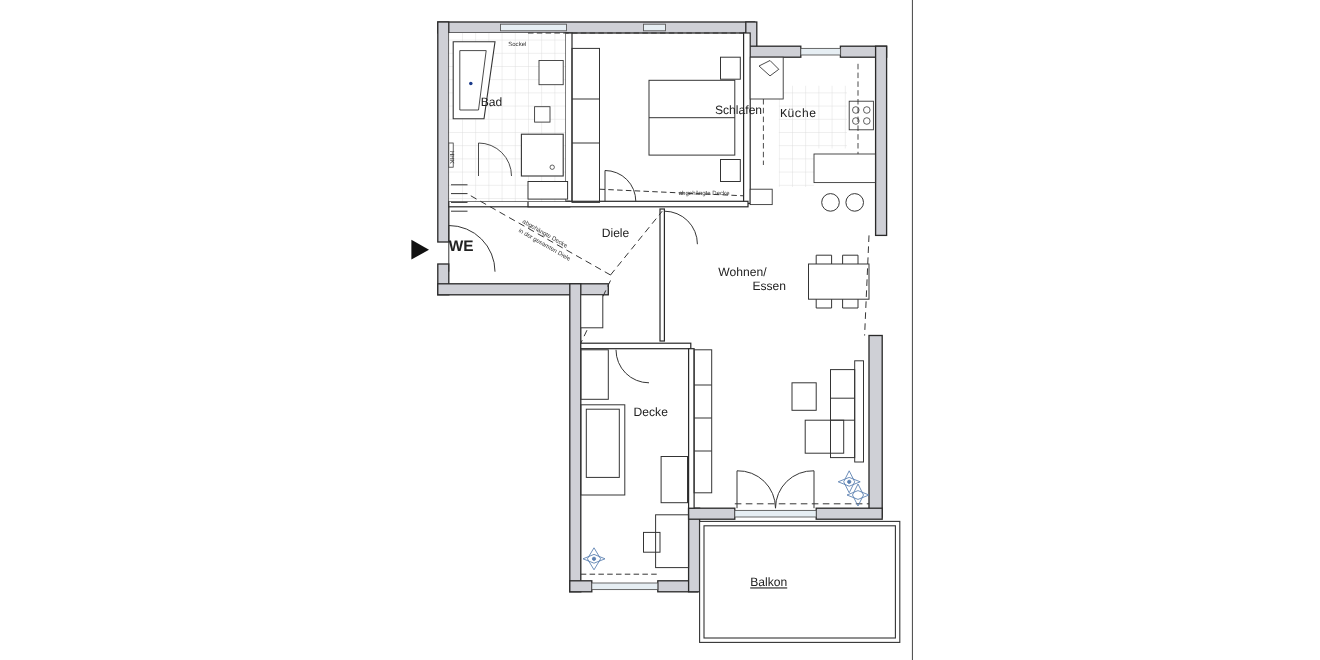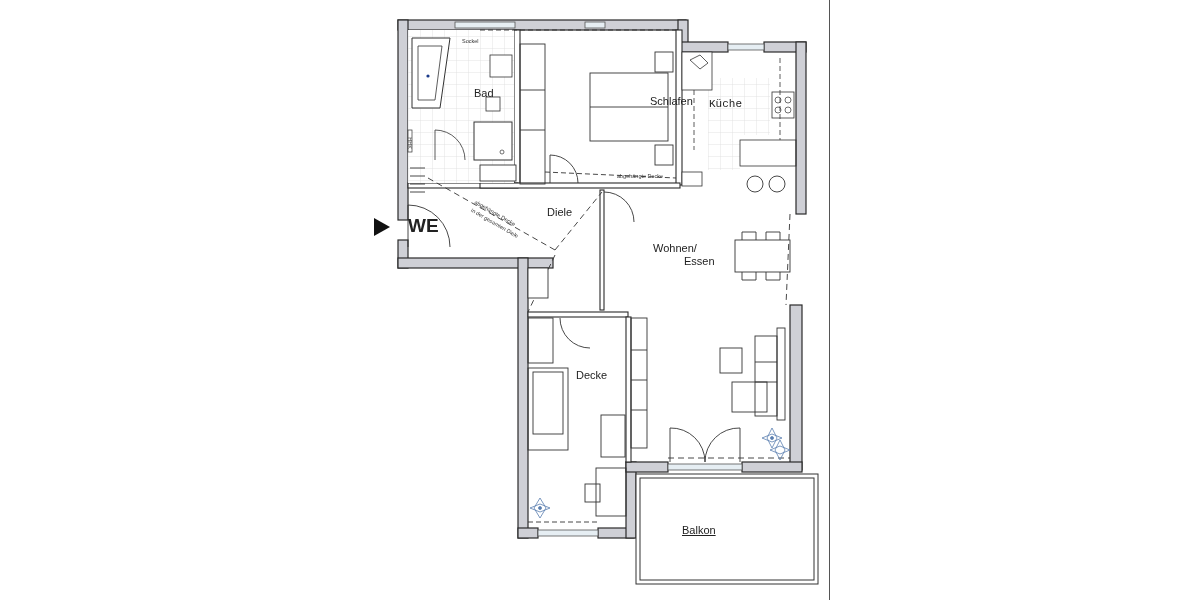--- a/index.html
+++ b/index.html
@@ -1,20 +1,20 @@
 <!DOCTYPE html>
 <html><head>
 <meta charset="utf-8">
 <style>
   html, body { margin:0; padding:0; background:#ffffff; }
   body { width:1200px; height:600px; position:relative; overflow:hidden;
          font-family:"Liberation Sans", sans-serif; }
   #plan { position:absolute; left:0; top:0; width:1200px; height:600px; }
   .lbl { position:absolute; font-size:11px; color:#222; white-space:nowrap; line-height:1.2; }
-  .lbl-we { font-weight:bold; font-size:19px; }
+  .lbl-we { font-weight:bold; font-size:14px; }
   .note { position:absolute; font-size:5.5px; color:#333; white-space:nowrap; }
   .divider { position:absolute; left:829px; top:0; width:1px; height:600px; background:#555; }
 </style>
 </head>
 <body>
 
 <svg id="plan" viewBox="0 0 1200 600" xmlns="http://www.w3.org/2000/svg">
   <defs>
     <pattern id="tiles" width="12" height="12" patternUnits="userSpaceOnUse">
       <rect width="12" height="12" fill="#fff"></rect>
@@ -173,21 +173,21 @@
   </g>
 
   <g fill="#fff" stroke="#333" stroke-width="1">
     <rect x="636" y="474" width="182" height="110"></rect>
     <rect x="640" y="478" width="174" height="102" fill="none"></rect>
   </g>
 </svg>
 
 <div class="divider"></div>
 
-<div class="lbl" style="left:462px;top:87px;padding-left:12px;">Bad</div>
+<div class="lbl" style="left:425px;top:87px;padding-left:12px;">Bad</div>
 <div class="lbl" style="left:606px;top:95px;margin-left:44px;">Schlafen</div>
 <div class="lbl" style="left:709px;top:98px;font-family:Liberation Mono, monospace;">Küche</div>
 <div class="lbl" style="left:547px;top:206px;">Diele</div>
 <div class="lbl" style="left:653px;top:242px;">Wohnen/</div>
 <div class="lbl" style="left:653px;top:255px;margin-left:31px;">Essen</div>
 <div class="lbl" style="left:576px;top:369px;">Decke</div>
 <div class="lbl" style="left:682px;top:524px;text-decoration:underline;">Balkon</div>
 <div class="lbl lbl-we" style="left:408px;top:215px;">WE</div>
 
 <div class="note" style="left:462px;top:38px;">Sockel</div>

